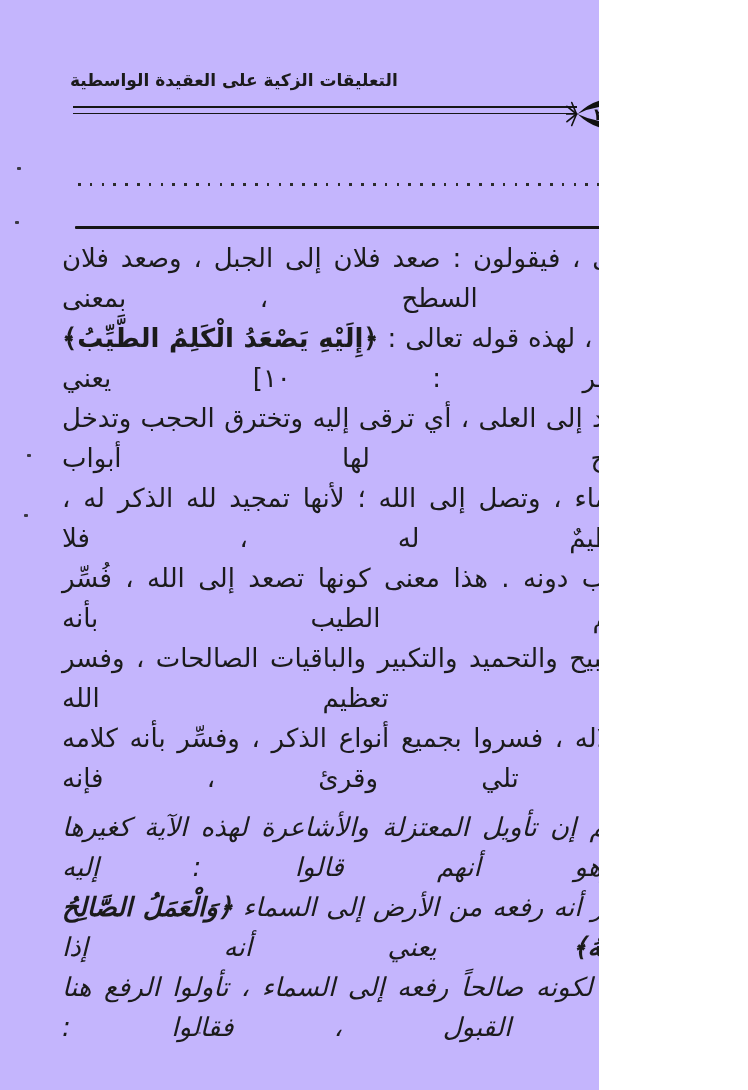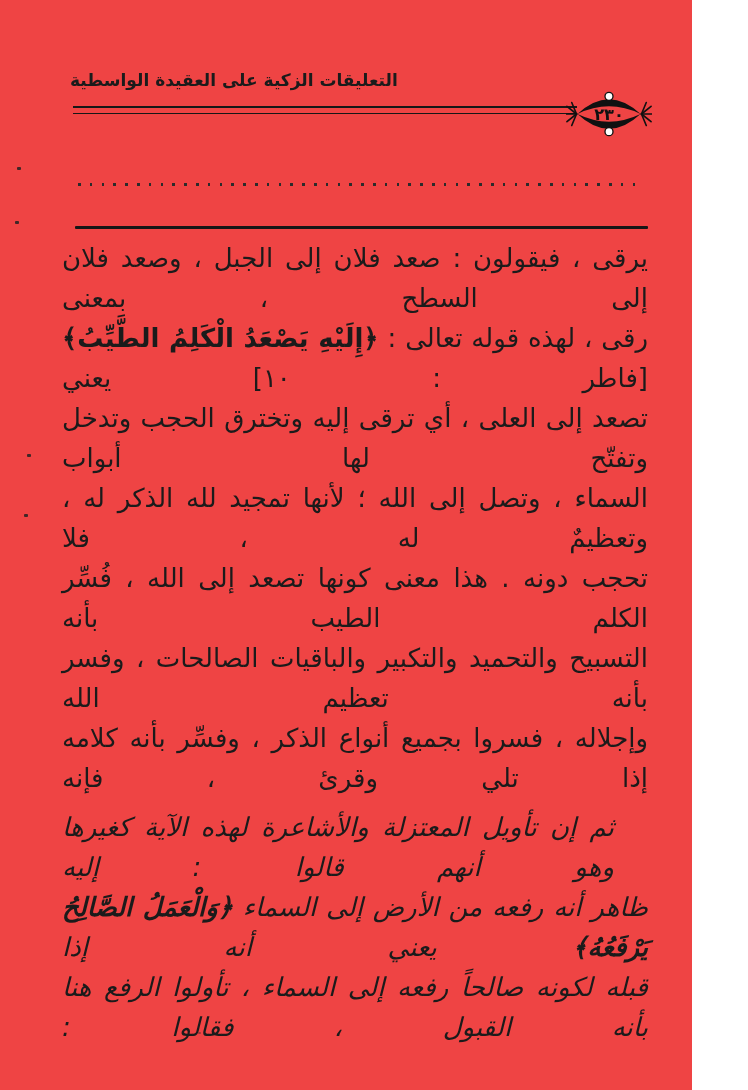--- a/index.html
+++ b/index.html
@@ -1,20 +1,20 @@
 <!DOCTYPE html>
 <html lang="ar"><head>
 <meta charset="utf-8">
 <style>
   html, body { margin: 0; padding: 0; background: #fff; }
   .page {
     position: relative;
-    width: 692px;
+    width: 599px;
     height: 1090px;
-    background: #ef4444;
+    background: #c4b5fd;
     overflow: hidden;
     font-family: "DejaVu Sans", sans-serif;
     color: #1b1b1b;
   }
 
   
   .running-title {
     position: absolute;
     left: 70px;
     top: 70px;

